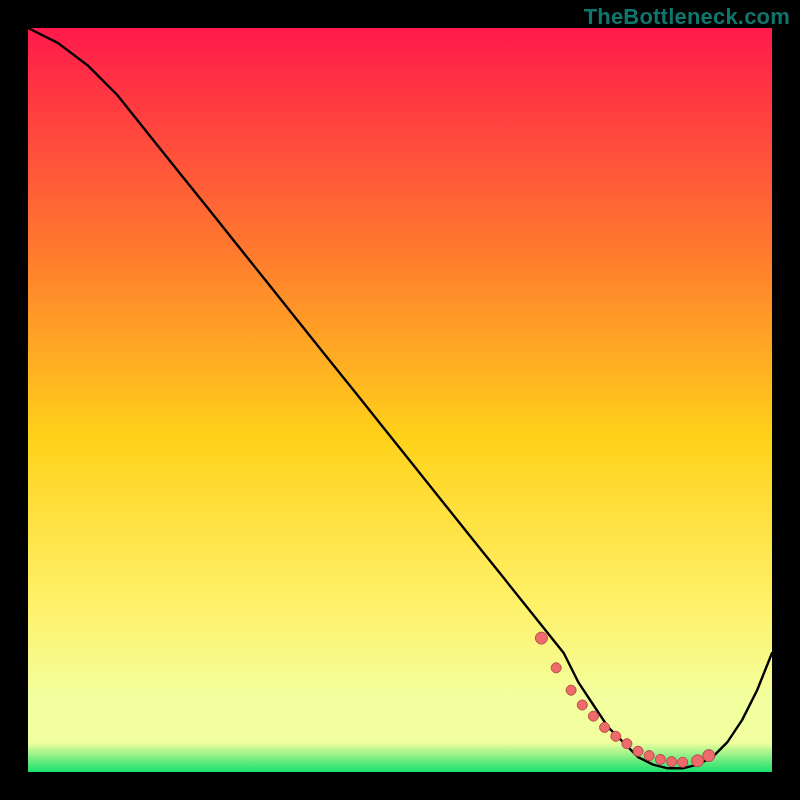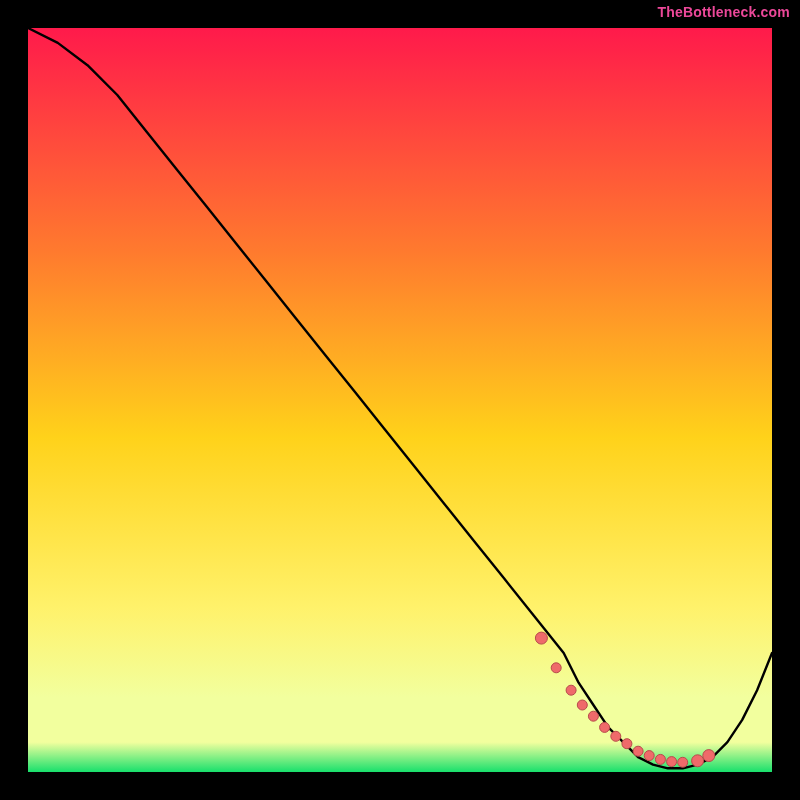--- a/index.html
+++ b/index.html
@@ -16,22 +16,22 @@
     left: 0;
     top: 0;
     width: 800px;
     height: 800px;
     background: #000;
   }
   .watermark {
     position: absolute;
     top: 4px;
     right: 10px;
-    color: #ec4899;
-    font-size: 14px;
+    color: #0f766e;
+    font-size: 22px;
     font-weight: 600;
     letter-spacing: 0.2px;
     user-select: none;
   }
   svg {
     position: absolute;
     left: 0;
     top: 0;
   }
 </style>

